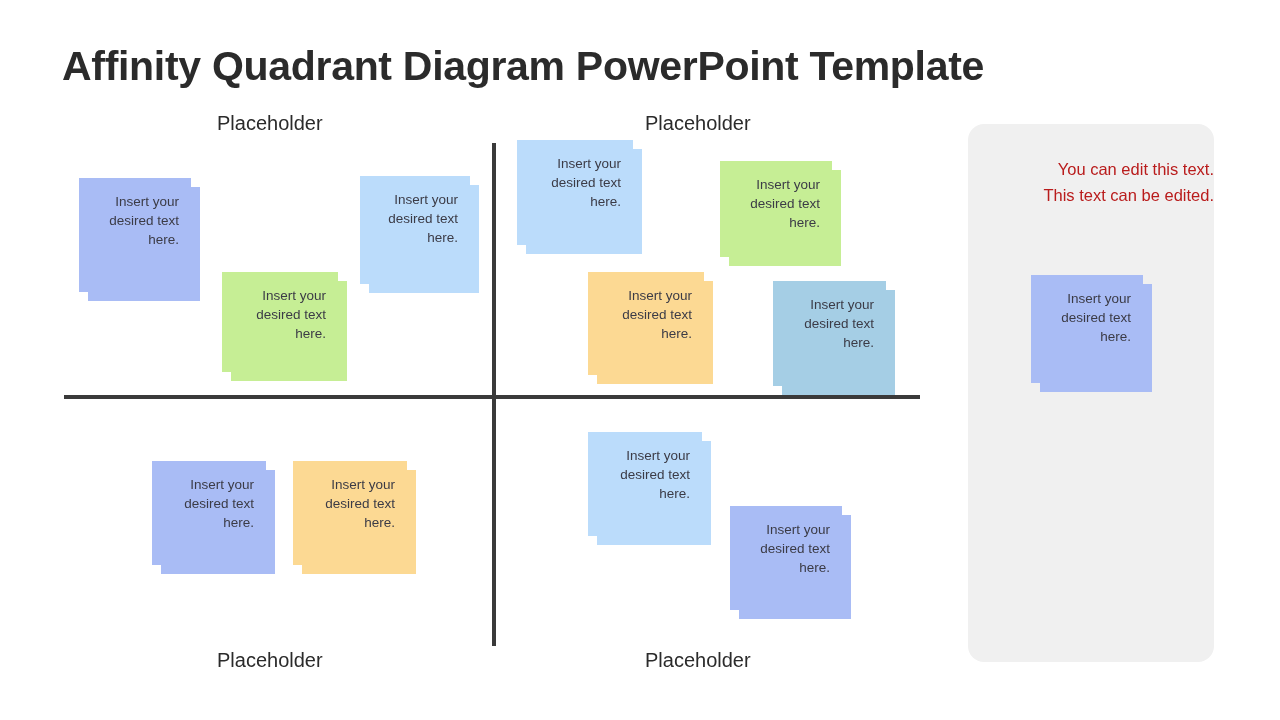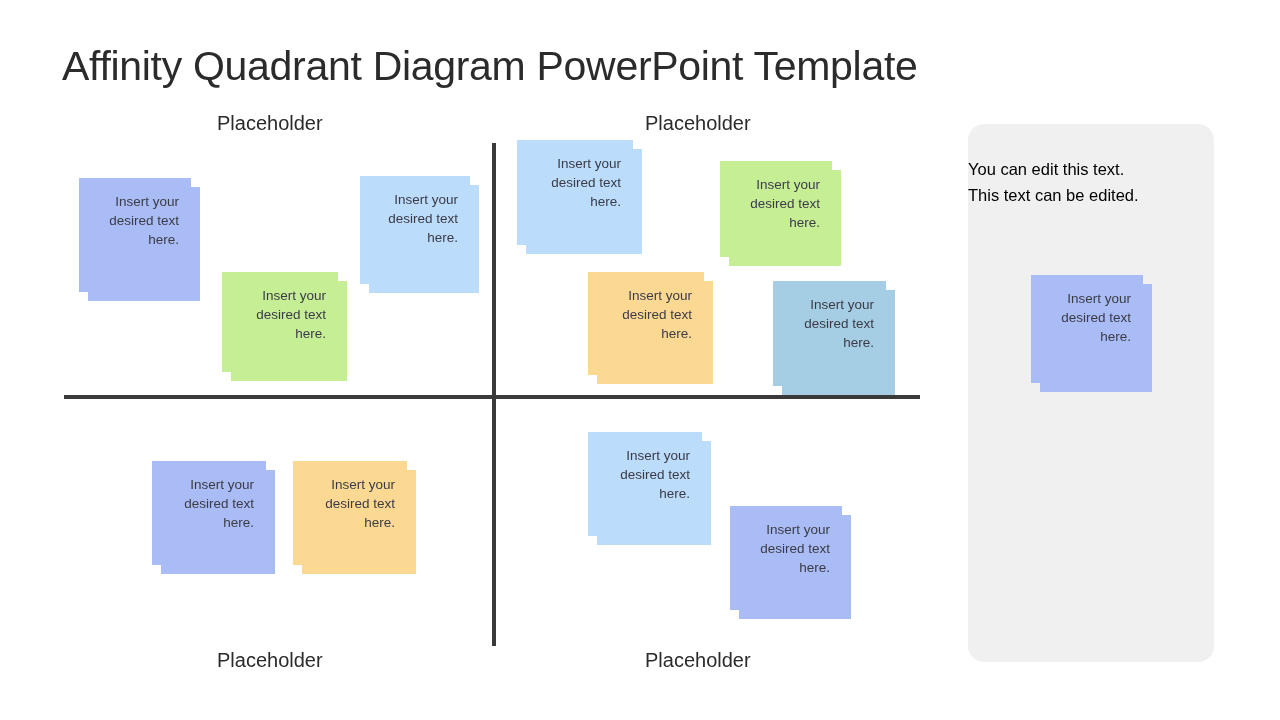--- a/index.html
+++ b/index.html
@@ -18,21 +18,21 @@
     background: #ffffff;
     overflow: hidden;
   }
   
   #slide-title {
     position: absolute;
     left: 62px;
     top: 40px;
     font-size: 41px;
     line-height: 52px;
-    font-weight: 400;
+    font-weight: 700;
     color: #2b2b2b;
     letter-spacing: -0.3px;
     white-space: nowrap;
   }
   
   .axis {
     position: absolute;
     background: #3a3a3a;
   }
   #axis-horizontal {
@@ -90,24 +90,24 @@
     width: 246px;
     height: 538px;
     background: #f0f0f0;
     border-radius: 16px;
   }
   #side-panel-text {
     position: absolute;
     left: 0;
     top: 32px;
     width: 246px;
-    text-align: left;
+    text-align: right;
     font-size: 16.5px;
     line-height: 26px;
-    color: #000000;
+    color: #b91c1c;
     white-space: pre-line;
   }
 </style>
 </head>
 <body>
 
 <div id="slide">
 
   <div id="slide-title">Affinity Quadrant Diagram PowerPoint Template</div>
 

